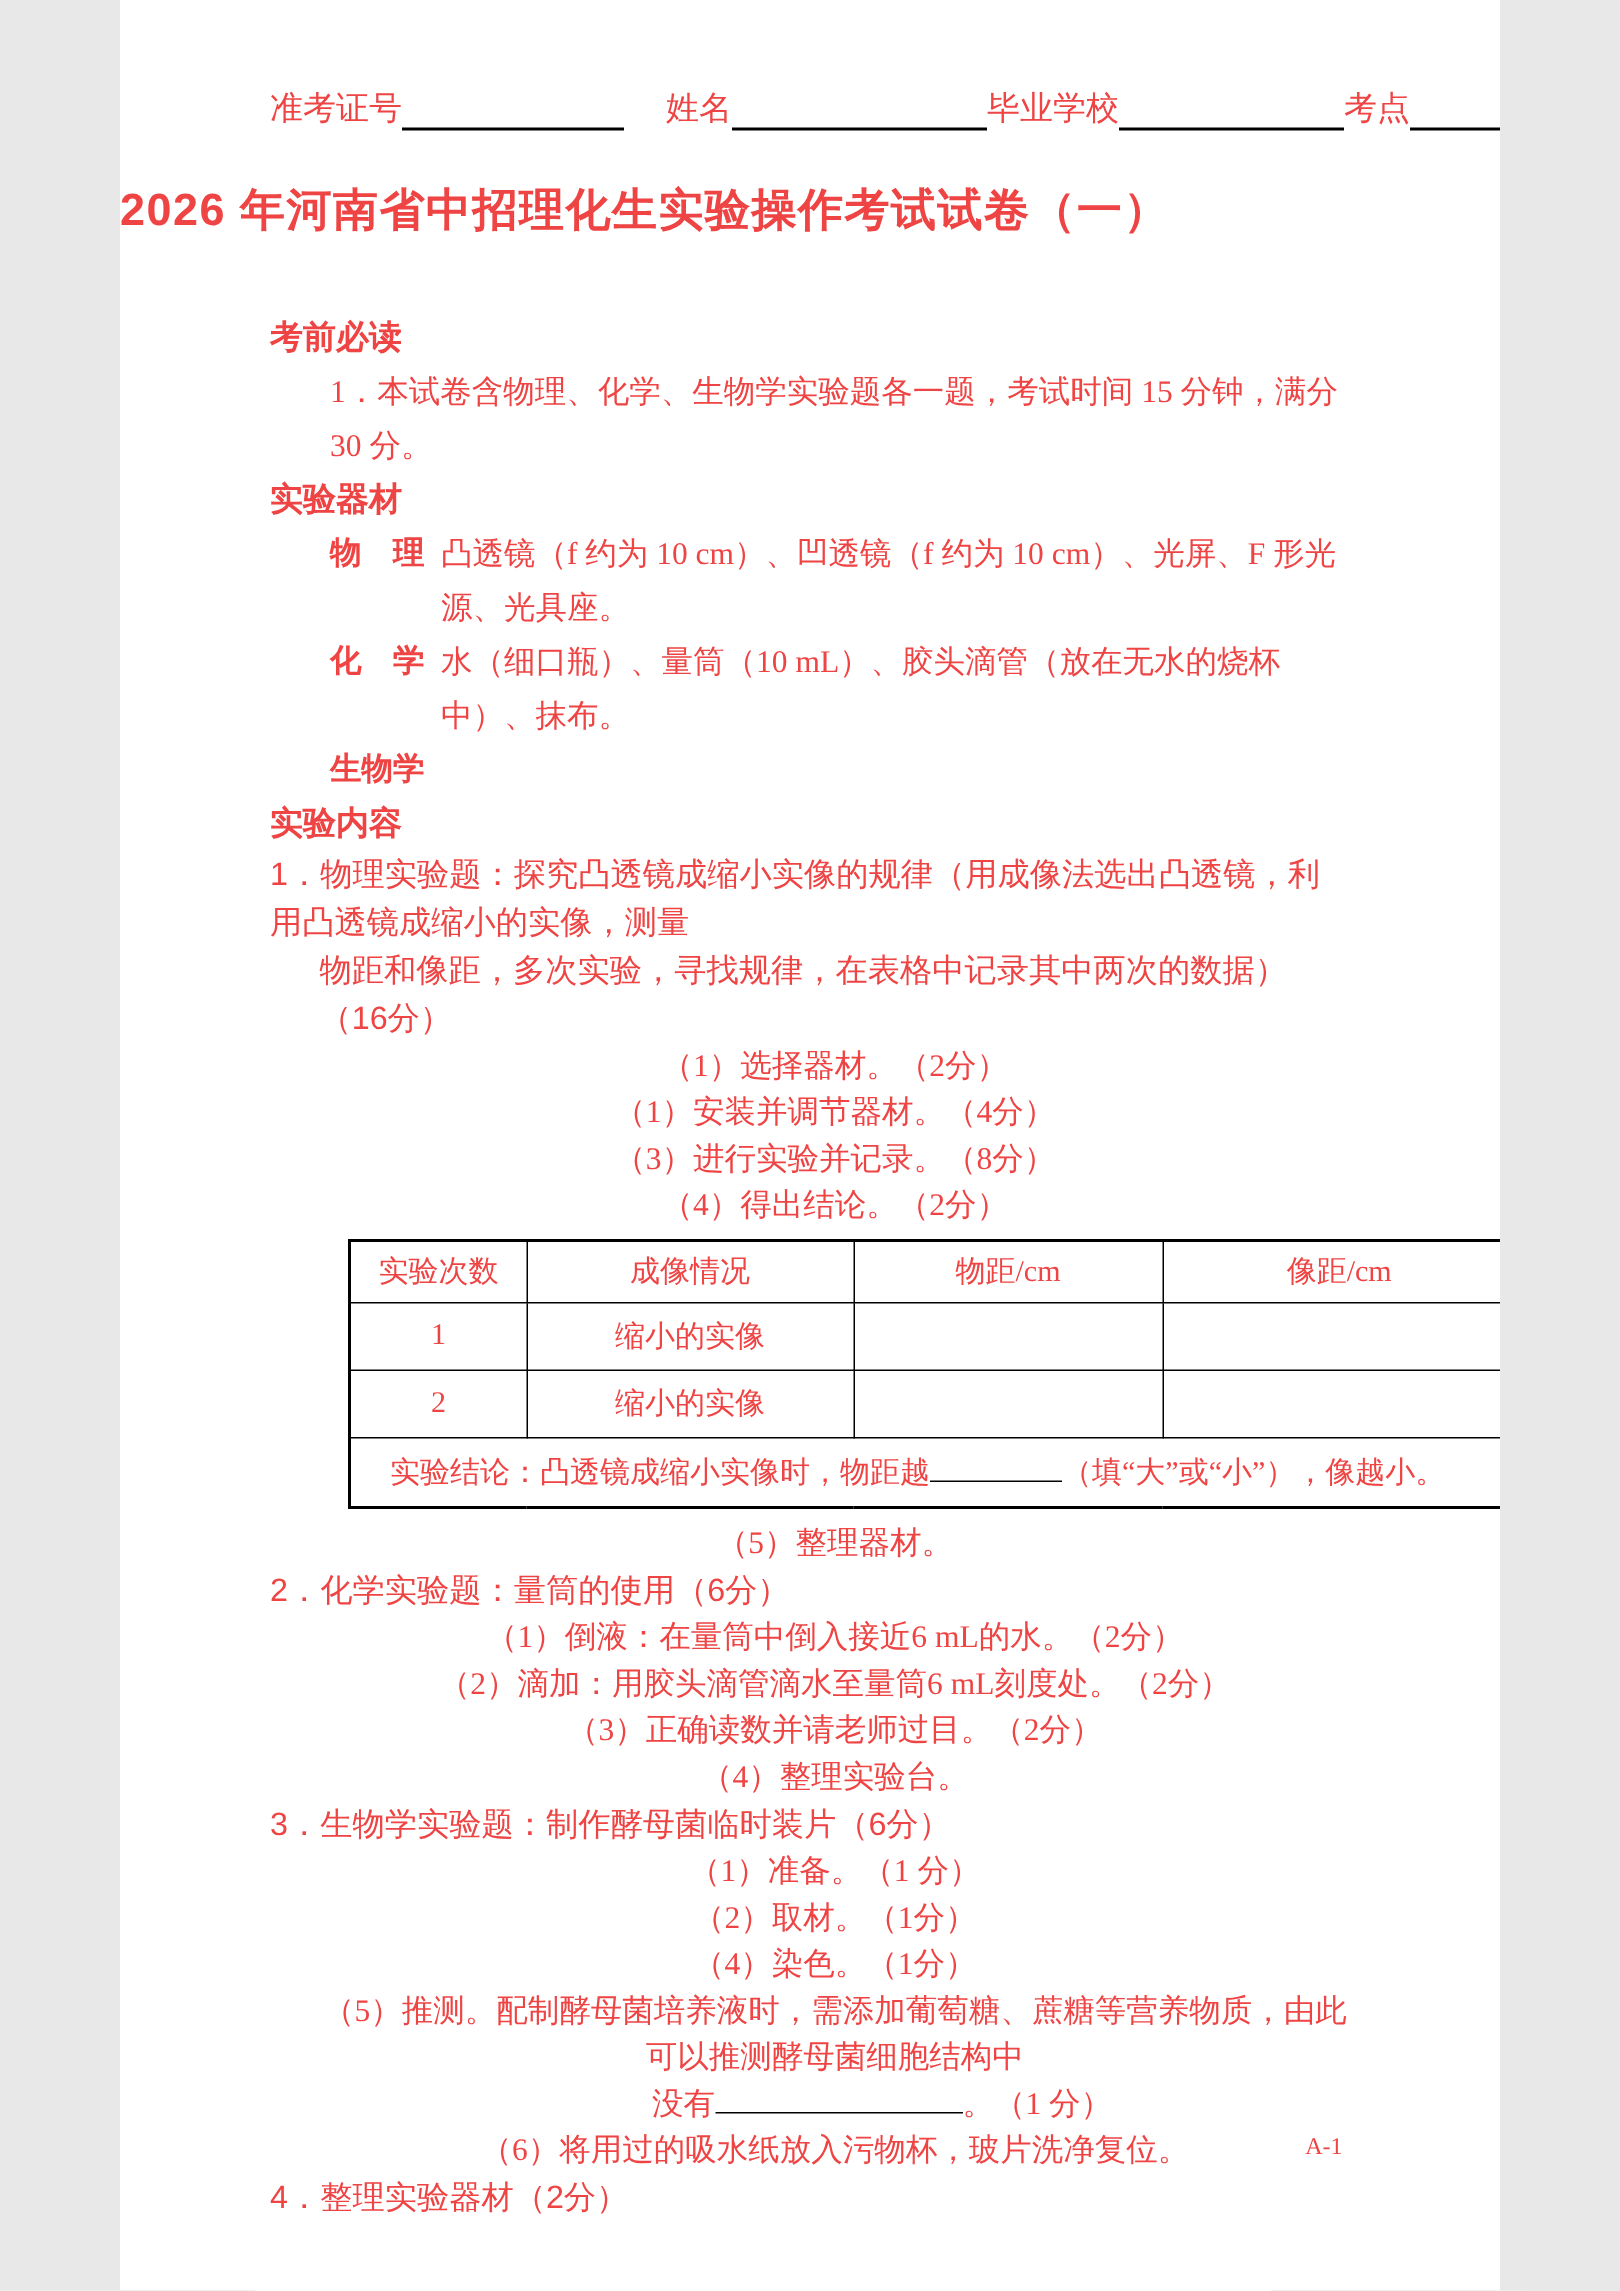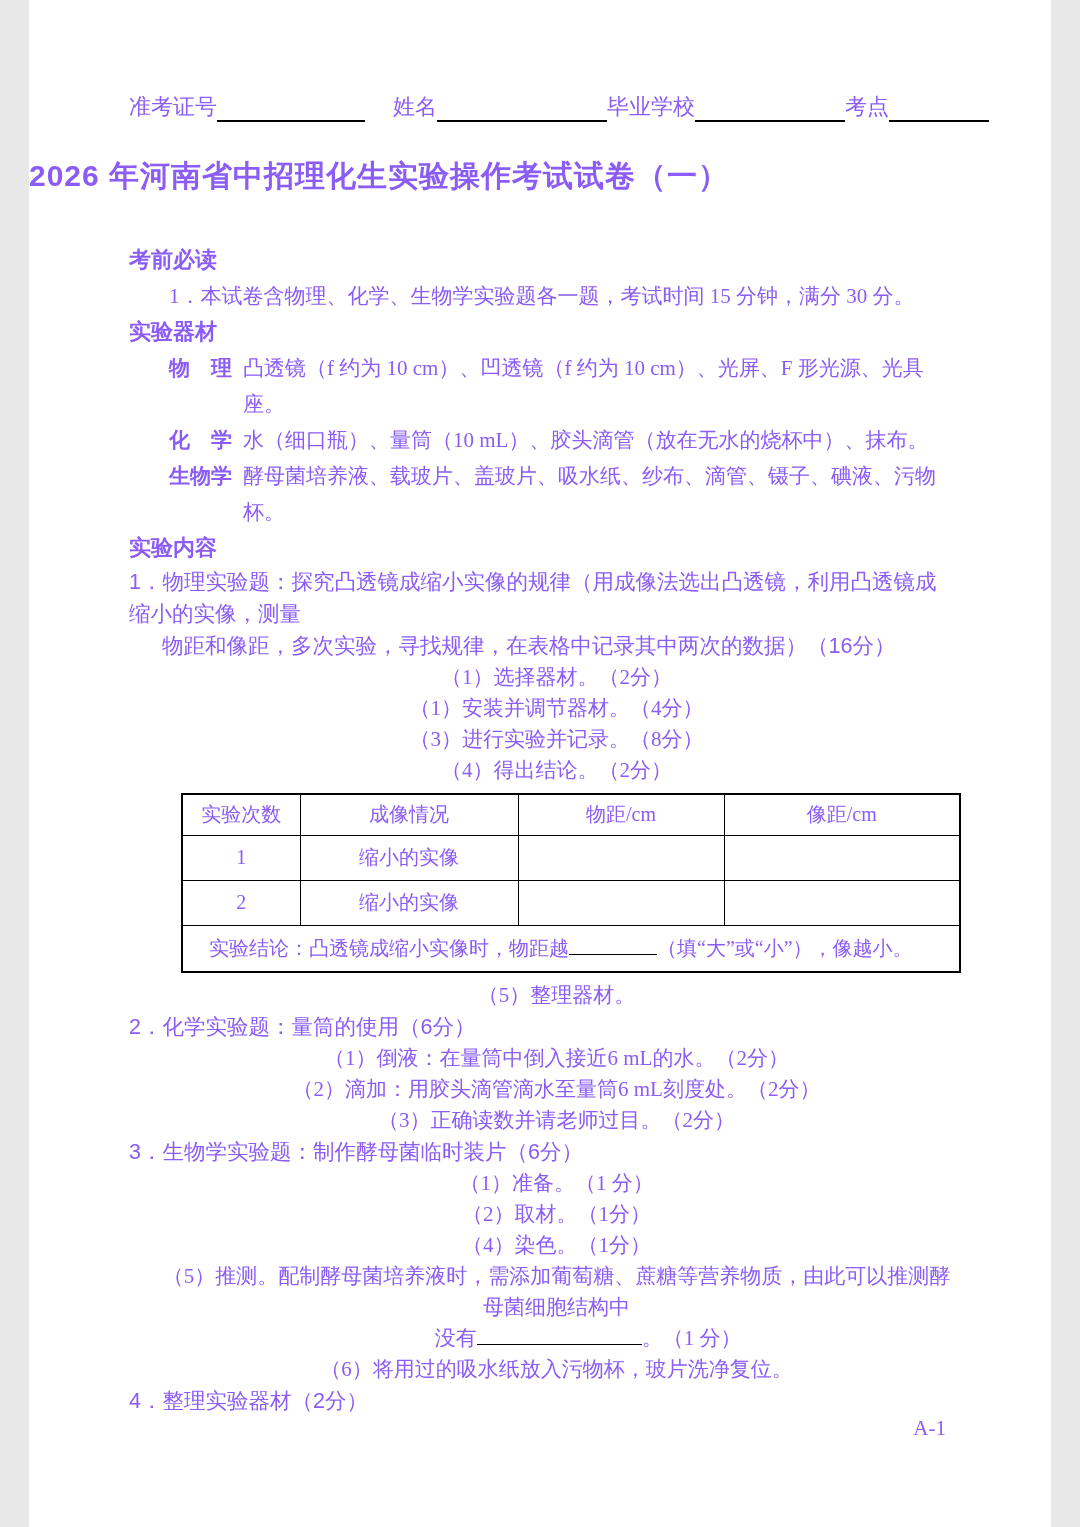--- a/index.html
+++ b/index.html
@@ -1,24 +1,24 @@
 <!DOCTYPE html>
 <html><head>
 <meta charset="utf-8">
 <style>
   * { box-sizing: border-box; }
   html, body { margin: 0; padding: 0; background: #e8e8e8; }
   .page {
-    width: 1022px; height: 1527px;
+    width: 920px; height: 1527px;
     margin: 0 auto;
     background: #ffffff;
-    color: #8b5cf6;
+    color: #ef4444;
     font-family: "Liberation Serif", "DejaVu Serif", serif;
     position: relative;
-    padding-top: 92px;
+    padding-top: 57px;
     overflow: hidden;
   }
   
   .reg-line {
     margin: 0 110px 0 100px;
     display: flex;
     align-items: flex-end;
     font-size: 22px;
     line-height: 30px;
   }
@@ -100,21 +100,21 @@
     vertical-align: baseline;
   }
   .concl-blank { width: 88px; }
   .bio-blank { width: 165px; }
 
   
   .footer {
     position: absolute;
     right: 105px;
     bottom: 86px;
-    font-size: 21px;
+    font-size: 16px;
   }
 </style>
 </head>
 <body>
 
 <div class="page">
 
   <div class="reg-line">
     <span class="reg-field gap-after">
       <span class="reg-label">准考证号</span>
@@ -145,21 +145,20 @@
     <div class="equip-row">
       <span class="equip-label">物　理</span>
       <span class="equip-text">凸透镜（f 约为 10 cm）、凹透镜（f 约为 10 cm）、光屏、F 形光源、光具座。</span>
     </div>
     <div class="equip-row">
       <span class="equip-label">化　学</span>
       <span class="equip-text">水（细口瓶）、量筒（10 mL）、胶头滴管（放在无水的烧杯中）、抹布。</span>
     </div>
     <div class="equip-row">
       <span class="equip-label">生物学</span>
-      <span class="equip-text">酵母菌培养液、载玻片、盖玻片、吸水纸、纱布、滴管、镊子、碘液、污物杯。</span>
     </div>
 
     <p class="sec-head">实验内容</p>
 
     <p class="q-head">1．物理实验题：探究凸透镜成缩小实像的规律（用成像法选出凸透镜，利用凸透镜成缩小的实像，测量</p>
     <p class="q-head cont">物距和像距，多次实验，寻找规律，在表格中记录其中两次的数据）（16分）</p>
     <p class="step">（1）选择器材。（2分）</p>
     <p class="step">（1）安装并调节器材。（4分）</p>
     <p class="step">（3）进行实验并记录。（8分）</p>
     <p class="step">（4）得出结论。（2分）</p>
@@ -197,20 +196,21 @@
       </tr>
     </tbody>
       </table>
 
     <p class="step">（5）整理器材。</p>
 
     <p class="q-head">2．化学实验题：量筒的使用（6分）</p>
     <p class="step">（1）倒液：在量筒中倒入接近6 mL的水。（2分）</p>
     <p class="step">（2）滴加：用胶头滴管滴水至量筒6 mL刻度处。（2分）</p>
     <p class="step">（3）正确读数并请老师过目。（2分）</p>
+    <p class="step">（4）整理实验台。</p>
 
     <p class="q-head">3．生物学实验题：制作酵母菌临时装片（6分）</p>
     <p class="step">（1）准备。（1 分）</p>
     <p class="step">（2）取材。（1分）</p>
     <p class="step">（4）染色。（1分）</p>
     <p class="step">（5）推测。配制酵母菌培养液时，需添加葡萄糖、蔗糖等营养物质，由此可以推测酵母菌细胞结构中</p>
     <p class="step bio-line2">
       <span>没有</span><span class="blank-line bio-blank"></span><span>。（1 分）</span>
     </p>
     <p class="step">（6）将用过的吸水纸放入污物杯，玻片洗净复位。</p>

